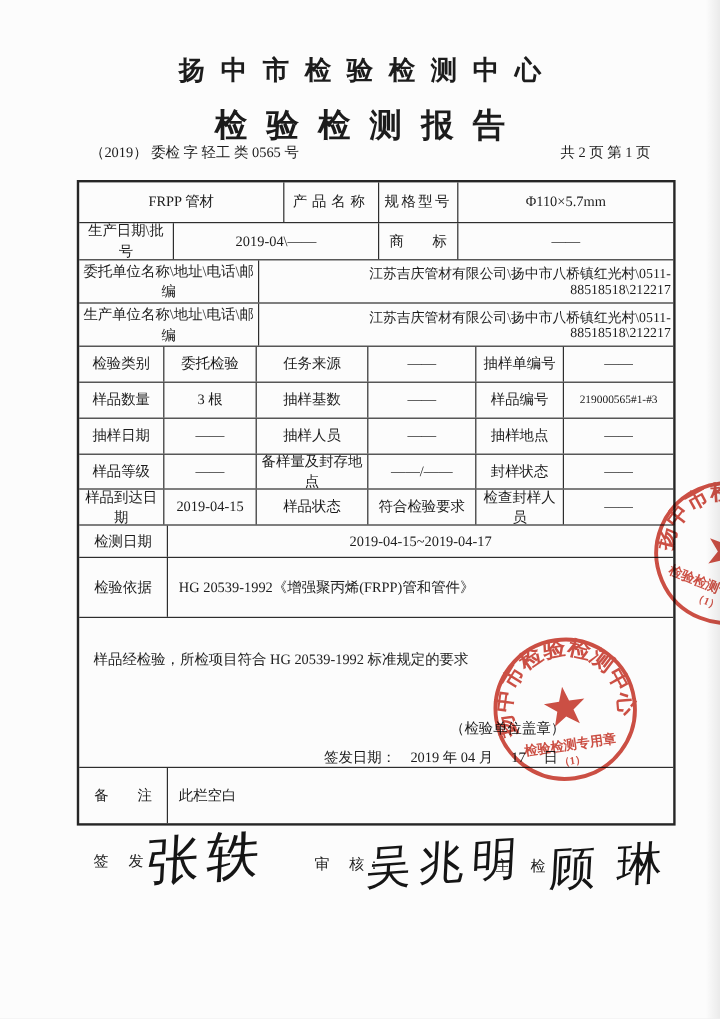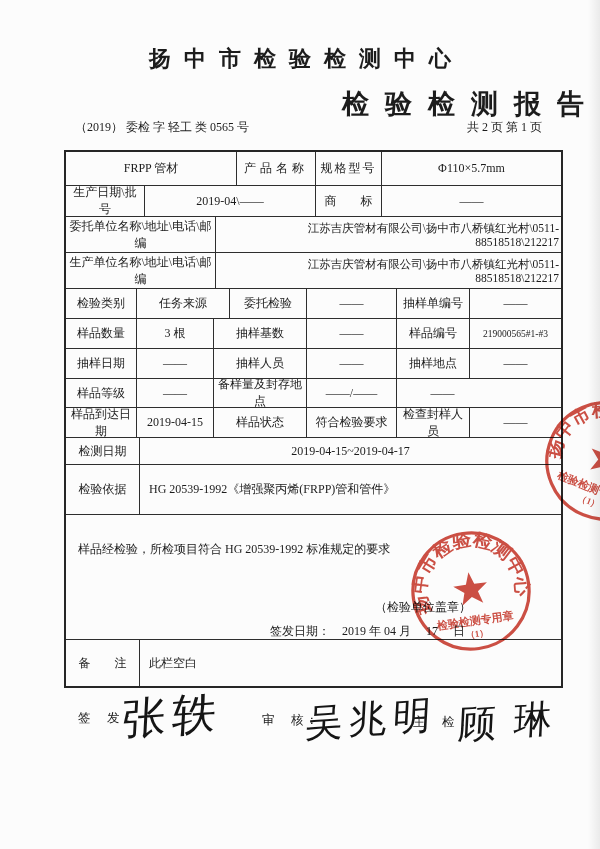--- a/index.html
+++ b/index.html
@@ -11,21 +11,21 @@
   }
   .scan-edge{position:absolute; top:0; right:0; width:12px; height:100%;
     background:linear-gradient(to right, rgba(0,0,0,0), rgba(0,0,0,0.07));}
   .org-title{
     position:absolute; top:44px; left:0; width:100%;
     text-align:center; font-size:22px; font-weight:bold;
     letter-spacing:13px; text-indent:13px;
   }
   .report-title{
     position:absolute; top:86px; left:0; width:100%;
-    text-align:right; font-size:27px; font-weight:bold;
+    text-align:center; font-size:27px; font-weight:bold;
     letter-spacing:16px; text-indent:16px;
   }
   .meta-row{
     position:absolute; top:119px; left:75px; right:58px;
     display:flex; justify-content:space-between;
     font-size:12px;
   }
   .doc-table{
     position:absolute; top:150px; left:64px; width:499px;
     border:2px solid #262626; box-sizing:border-box;
@@ -95,22 +95,22 @@
       <div class="c left addr" style="width:345px">江苏吉庆管材有限公司\扬中市八桥镇红光村\0511-88518518\212217</div>
     </div>
 
     <div class="row" style="height:36px">
       <div class="c" style="width:150px">生产单位名称\地址\电话\邮编</div>
       <div class="c left addr" style="width:345px">江苏吉庆管材有限公司\扬中市八桥镇红光村\0511-88518518\212217</div>
     </div>
 
     <div class="row" style="height:30px">
       <div class="c" style="width:71px">检验类别</div>
+      <div class="c" style="width:77px">委托检验</div>
       <div class="c" style="width:93px">任务来源</div>
-      <div class="c" style="width:77px">委托检验</div>
       <div class="c" style="width:90px">——</div>
       <div class="c" style="width:73px">抽样单编号</div>
       <div class="c" style="width:91px">——</div>
     </div>
 
     <div class="row" style="height:30px">
       <div class="c" style="width:71px">样品数量</div>
       <div class="c" style="width:77px">3 根</div>
       <div class="c" style="width:93px">抽样基数</div>
       <div class="c" style="width:90px">——</div>
@@ -125,20 +125,21 @@
       <div class="c" style="width:90px">——</div>
       <div class="c" style="width:73px">抽样地点</div>
       <div class="c" style="width:91px">——</div>
     </div>
 
     <div class="row" style="height:29px">
       <div class="c" style="width:71px">样品等级</div>
       <div class="c" style="width:77px">——</div>
       <div class="c" style="width:93px;letter-spacing:0">备样量及封存地点</div>
       <div class="c" style="width:90px">——/——</div>
+      <div class="c" style="width:73px">封样状态</div>
       <div class="c" style="width:91px">——</div>
     </div>
 
     <div class="row" style="height:30px">
       <div class="c" style="width:71px">样品到达日期</div>
       <div class="c" style="width:77px">2019-04-15</div>
       <div class="c" style="width:93px">样品状态</div>
       <div class="c" style="width:90px">符合检验要求</div>
       <div class="c" style="width:73px">检查封样人员</div>
       <div class="c" style="width:91px">——</div>

